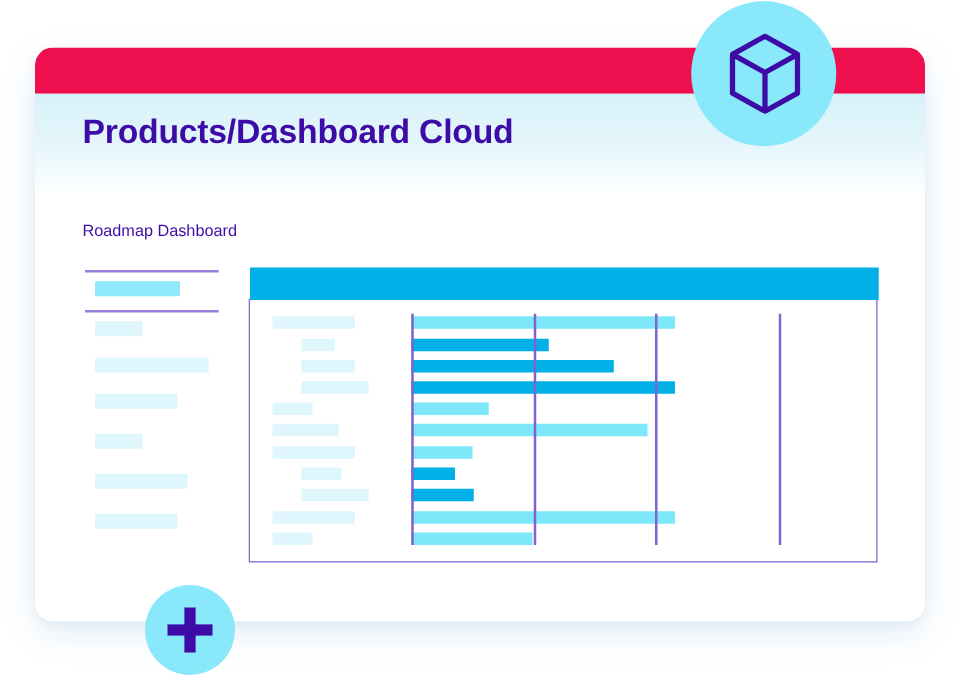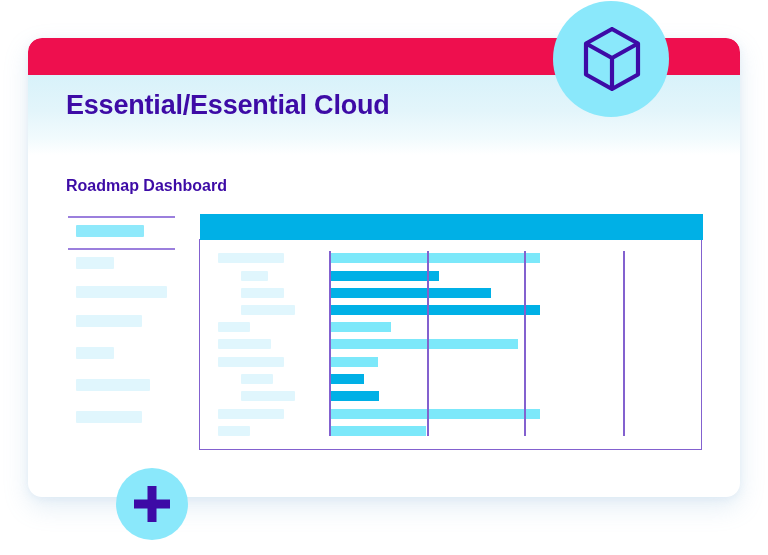--- a/index.html
+++ b/index.html
@@ -65,22 +65,22 @@
     color: #3d0ba6;
     letter-spacing: -0.2px;
     white-space: nowrap;
   }
 
   
   .section-heading {
     position: absolute;
     left: 38px;
     top: 139px;
-    font-size: 16px;
-    font-weight: bold;
+    font-size: 13px;
+    font-weight: normal;
     color: #3d0ba6;
     white-space: nowrap;
     text-align: right;
   }
 
   
   .sidebar {
     position: absolute;
     left: 40px;
     top: 178px;
@@ -197,21 +197,21 @@
 <body>
 
 <div id="stage">
 
   <div class="card">
 
     <div class="accent-bar"></div>
 
     <div class="title-band"></div>
 
-    <div class="page-title">Essential/Essential Cloud</div>
+    <div class="page-title">Products/Dashboard Cloud</div>
 
     <div class="section-heading">Roadmap Dashboard</div>
 
     <div class="sidebar" id="sidebar">
         <div class="side-rule" style="top: 0px;"></div>
         <div class="side-rule" style="top: 32px;"></div>
         <div class="side-chip active" style="left: 8px; top: 9px; width: 68px;"></div>
         <div class="side-chip idle" style="left: 8px; top: 41px; width: 38px;"></div>
         <div class="side-chip idle" style="left: 8px; top: 70px; width: 91px;"></div>
         <div class="side-chip idle" style="left: 8px; top: 99px; width: 66px;"></div>

